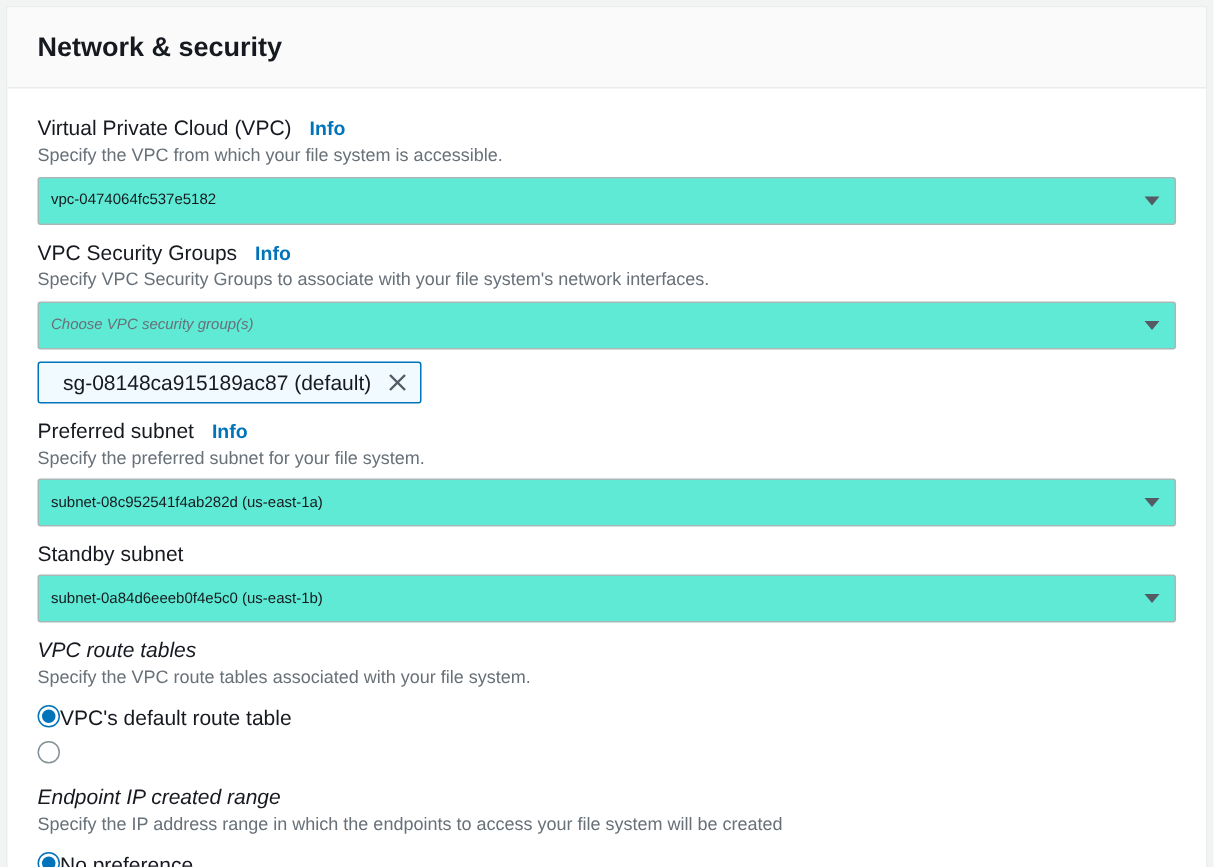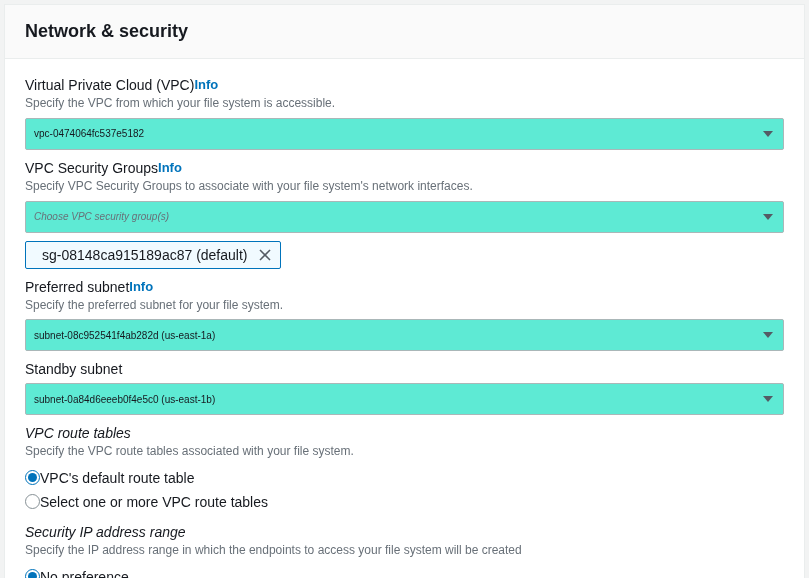--- a/index.html
+++ b/index.html
@@ -30,21 +30,22 @@
       color: #16191f;
     }
     .panel-body {
       padding: 18px 20px 20px 20px;
     }
     .field {
       margin-bottom: 10px;
     }
     .label-row {
       display: flex;
-      align-items: flex-start;
+      align-items: flex-end;
+      gap: 12px;
     }
     .label {
       font-size: 14px;
       color: #16191f;
     }
     .info-link {
       font-size: 13px;
       font-weight: 700;
       color: #0073bb;
       text-decoration: none;
@@ -222,27 +223,26 @@
     <div class="field">
       <div class="section-label">VPC route tables</div>
       <div class="helper">Specify the VPC route tables associated with your file system.</div>
       <div class="radio-group">
         <div class="radio-option">
           <span class="radio-circle checked"></span>
           <span class="radio-label">VPC's default route table</span>
         </div>
         <div class="radio-option">
           <span class="radio-circle"></span>
-          <span class="radio-label">Select one or more VPC route tables</span>
         </div>
       </div>
     </div>
 
     <div class="field" style="margin-bottom:0">
-      <div class="section-label">Security IP address range</div>
+      <div class="section-label">Endpoint IP created range</div>
       <div class="helper">Specify the IP address range in which the endpoints to access your file system will be created</div>
       <div class="radio-group">
         <div class="radio-option">
           <span class="radio-circle checked"></span>
           <span class="radio-label">No preference</span>
         </div>
 
       </div>
     </div>
 

